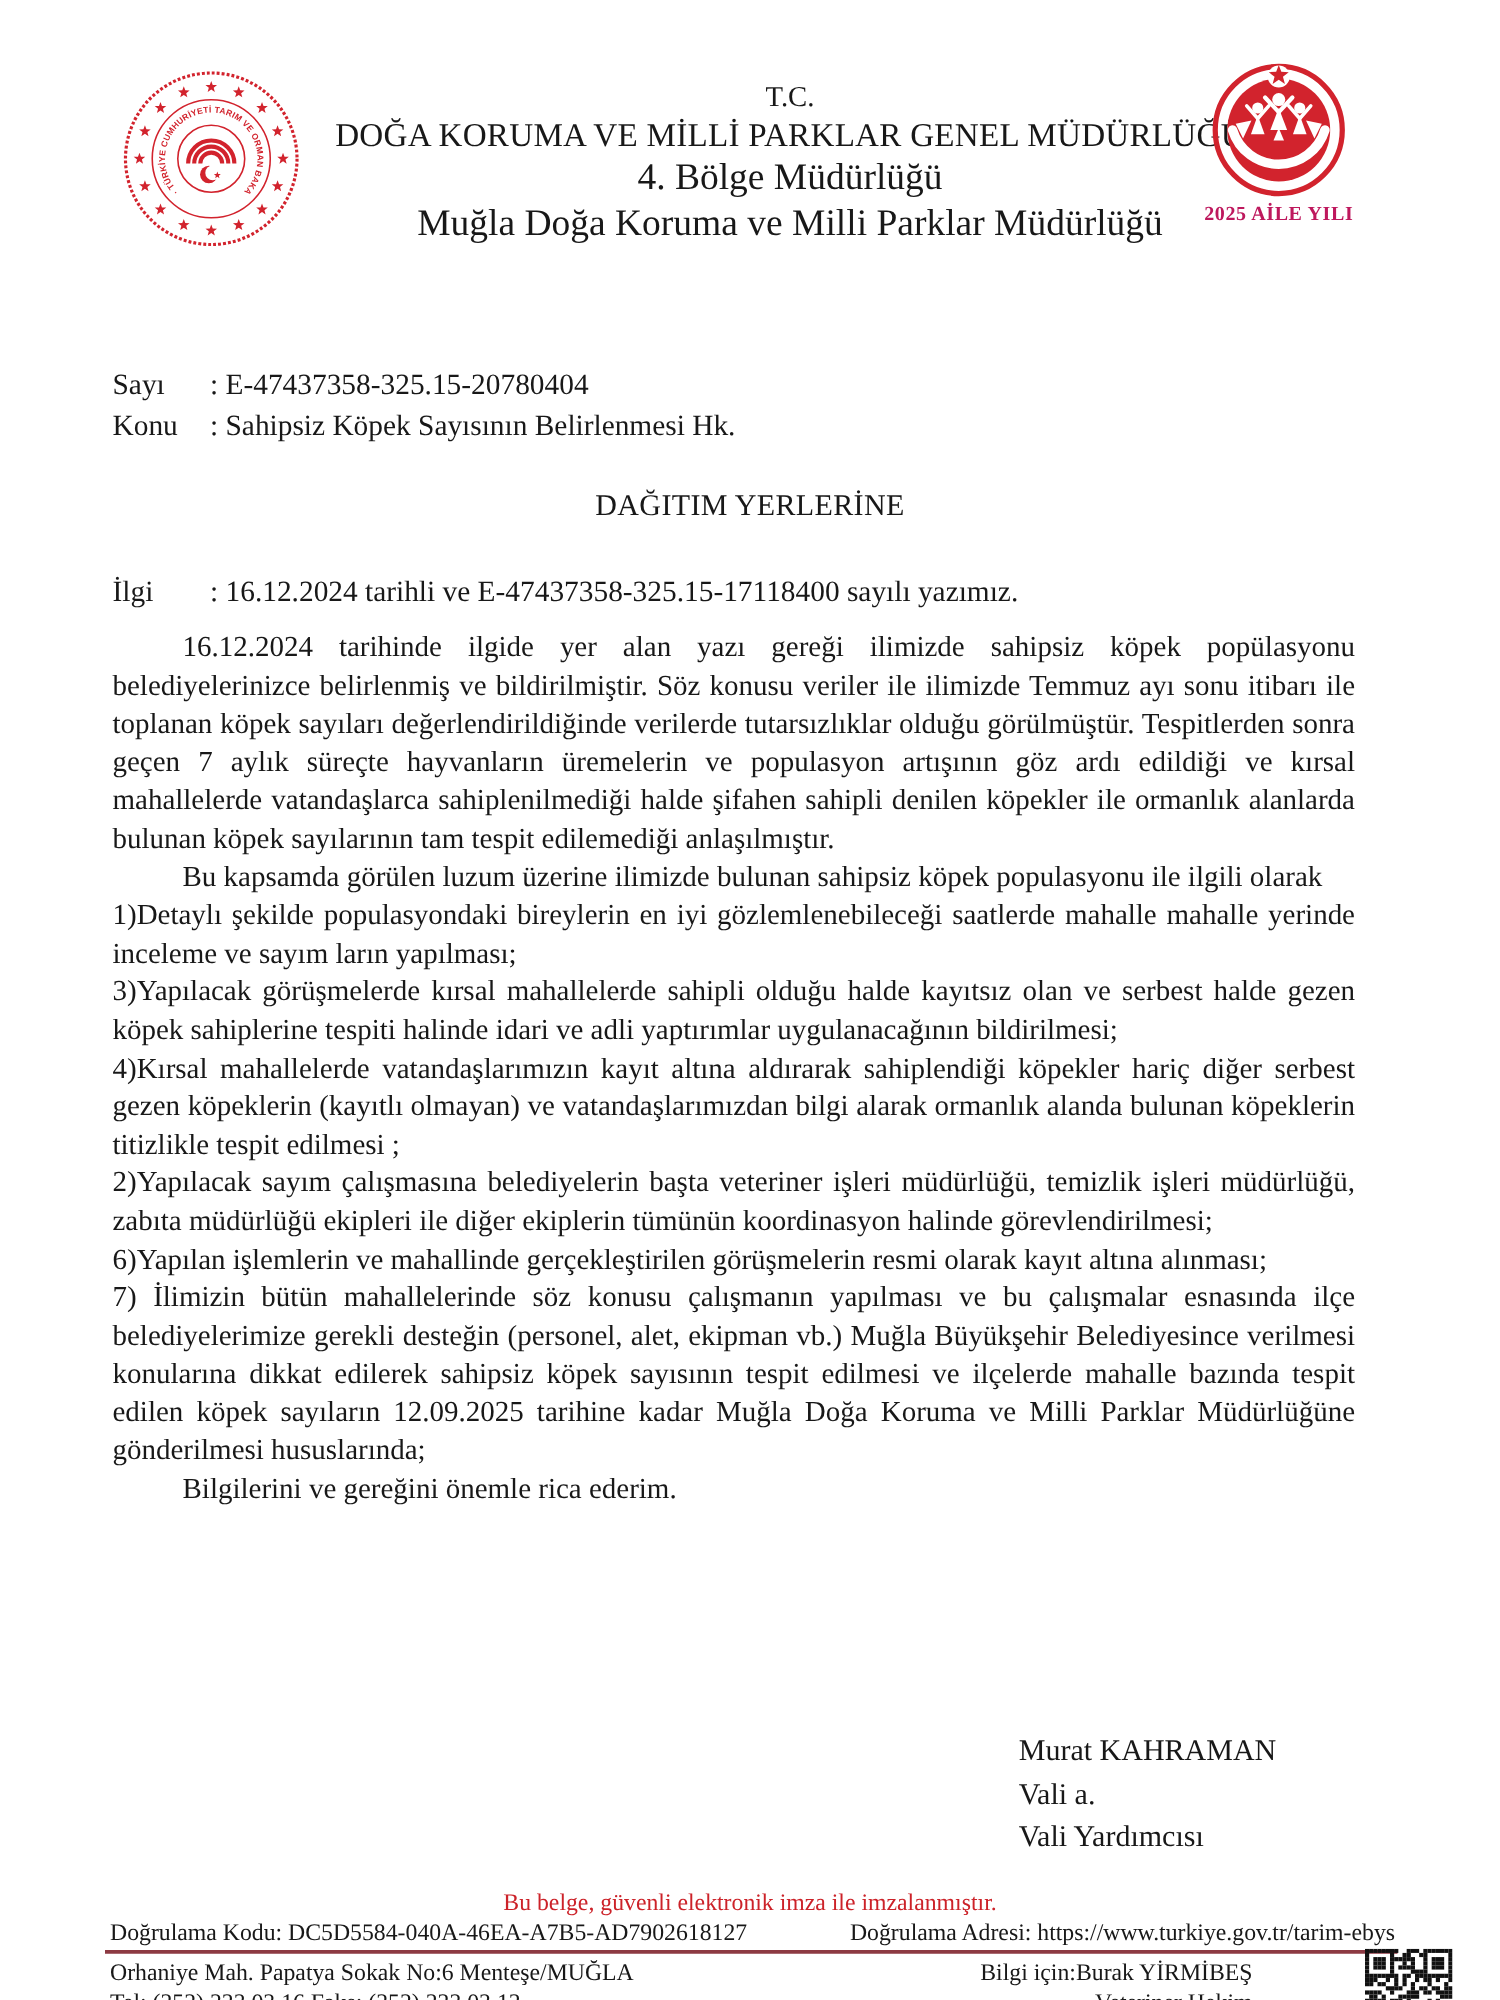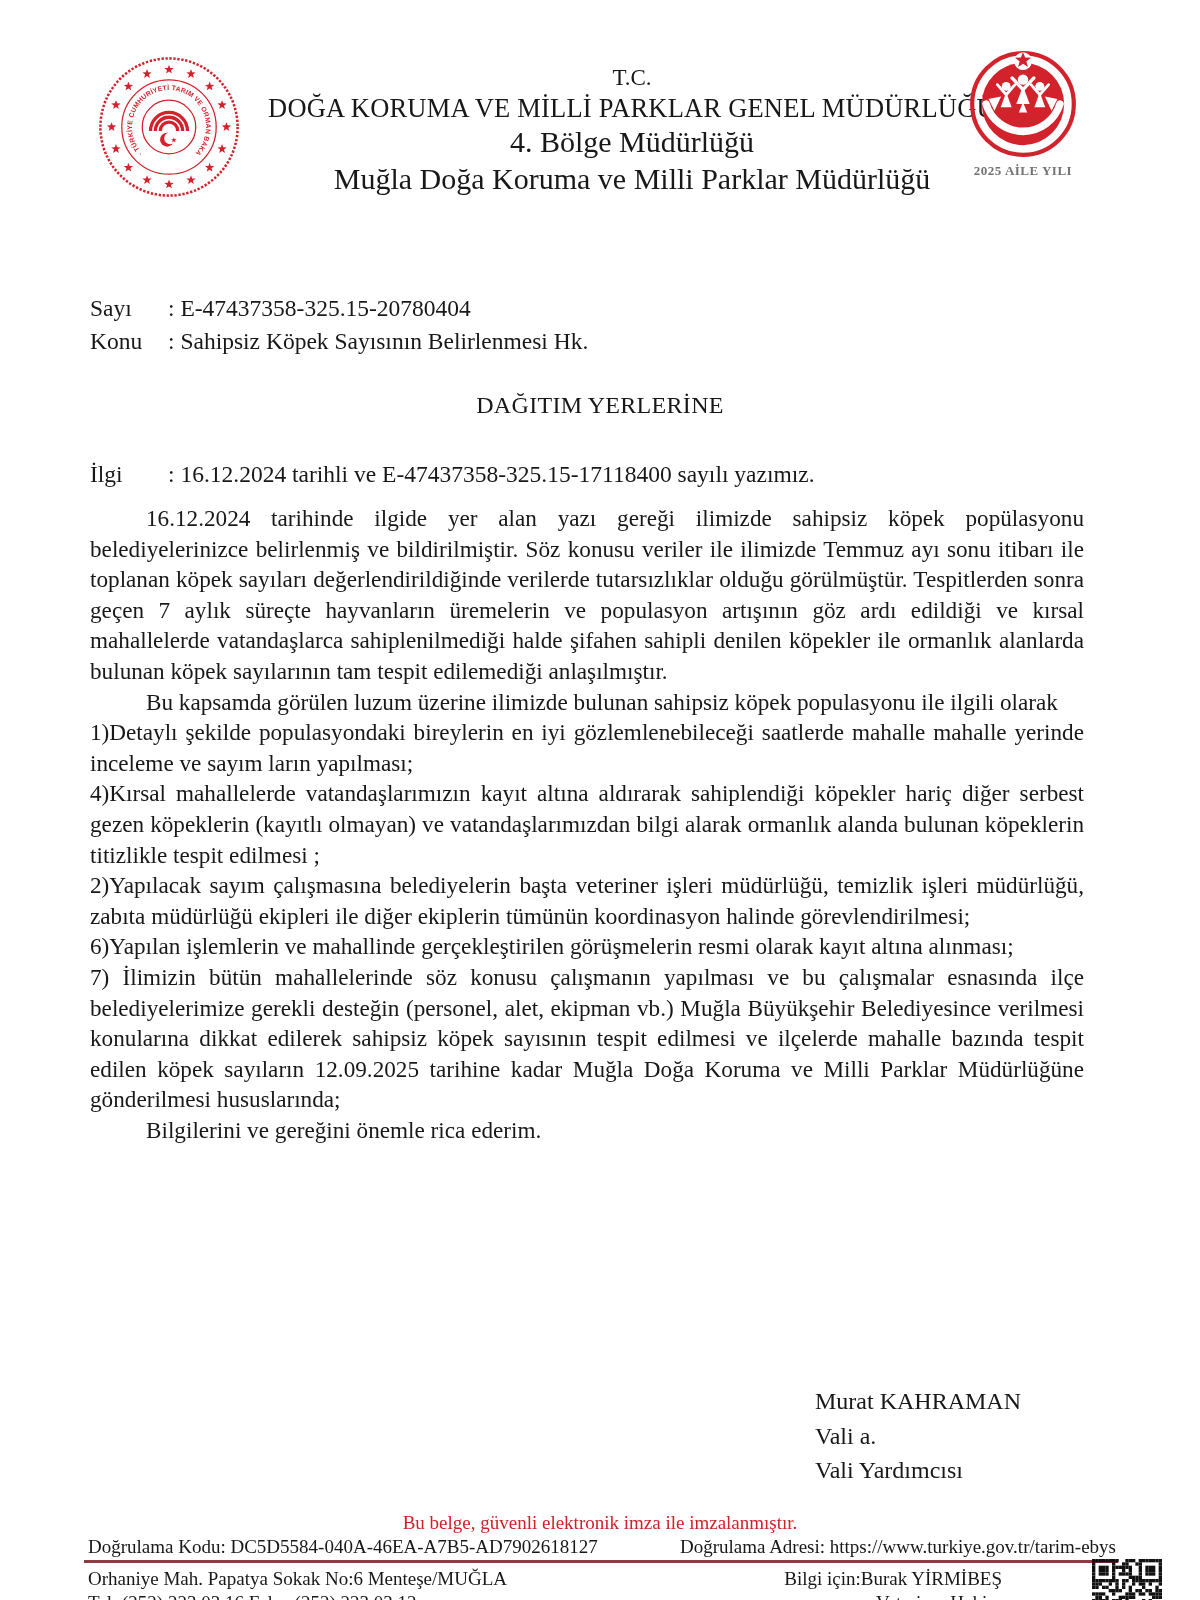--- a/index.html
+++ b/index.html
@@ -8,21 +8,21 @@
     margin:0 auto;font-family:"Liberation Serif",serif;color:#181818;
   }
   
   .head-text{position:absolute;top:64px;left:0;width:100%;text-align:center;line-height:1.22;margin-left:32px;}
   .tc{font-size:23px;}
   .title{font-size:26.5px;letter-spacing:.2px;}
   .sub{font-size:30px;}
   .logo-left{position:absolute;top:54px;left:96px;width:146px;height:146px;}
   .logo-right{position:absolute;top:50px;right:92px;width:170px;text-align:center;}
   .logo-right svg{width:126px;height:108px;display:block;margin:0 auto;}
-  .family-label{margin-top:5px;font-size:13px;font-weight:bold;color:#737373;letter-spacing:.5px;white-space:nowrap;}
+  .family-label{margin-top:5px;font-size:16px;font-weight:bold;color:#be185d;letter-spacing:.5px;white-space:nowrap;}
   
   .meta{position:absolute;left:90px;font-size:23.5px;}
   .meta-sayi{top:292px;}
   .meta-row{display:flex;line-height:33px;}
   .meta-label{width:78px;flex:0 0 78px;}
   .meta-ilgi{top:458px;}
   .recipient{position:absolute;top:392px;left:0;width:100%;text-align:center;font-size:24px;letter-spacing:.3px;}
   
   .body{position:absolute;top:503px;left:90px;width:994px;font-size:23.2px;line-height:30.6px;text-align:justify;}
   .body p{margin:0;}
@@ -147,20 +147,21 @@
     <div class="meta-row">
       <span class="meta-label">İlgi</span>
       <span class="meta-value">: 16.12.2024 tarihli ve E-47437358-325.15-17118400 sayılı yazımız.</span>
     </div>
   </section>
 
   <main class="body">
     <p class="indent">16.12.2024 tarihinde ilgide yer alan yazı gereği ilimizde sahipsiz köpek popülasyonu belediyelerinizce belirlenmiş ve bildirilmiştir. Söz konusu veriler ile ilimizde Temmuz ayı sonu itibarı ile toplanan köpek sayıları değerlendirildiğinde verilerde tutarsızlıklar olduğu görülmüştür. Tespitlerden sonra geçen 7 aylık süreçte hayvanların üremelerin ve populasyon artışının göz ardı edildiği ve kırsal mahallelerde vatandaşlarca sahiplenilmediği halde şifahen sahipli denilen köpekler ile ormanlık alanlarda bulunan köpek sayılarının tam tespit edilemediği anlaşılmıştır.</p>
     <p class="indent">Bu kapsamda görülen luzum üzerine ilimizde bulunan sahipsiz köpek populasyonu ile ilgili olarak</p>
     <p>1)Detaylı şekilde populasyondaki bireylerin en iyi gözlemlenebileceği saatlerde mahalle mahalle yerinde inceleme ve sayım ların yapılması;</p>
+    <p>3)Yapılacak görüşmelerde kırsal mahallelerde sahipli olduğu halde kayıtsız olan ve serbest halde gezen köpek sahiplerine tespiti halinde idari ve adli yaptırımlar uygulanacağının bildirilmesi;</p>
     <p>4)Kırsal mahallelerde vatandaşlarımızın kayıt altına aldırarak sahiplendiği köpekler hariç diğer serbest gezen köpeklerin (kayıtlı olmayan) ve vatandaşlarımızdan bilgi alarak ormanlık alanda bulunan köpeklerin titizlikle tespit edilmesi ;</p>
     <p>2)Yapılacak sayım çalışmasına belediyelerin başta veteriner işleri müdürlüğü, temizlik işleri müdürlüğü, zabıta müdürlüğü ekipleri ile diğer ekiplerin tümünün koordinasyon halinde görevlendirilmesi;</p>
     <p>6)Yapılan işlemlerin ve mahallinde gerçekleştirilen görüşmelerin resmi olarak kayıt altına alınması;</p>
     <p>7) İlimizin bütün mahallelerinde söz konusu çalışmanın yapılması ve bu çalışmalar esnasında ilçe belediyelerimize gerekli desteğin (personel, alet, ekipman vb.) Muğla Büyükşehir Belediyesince verilmesi konularına dikkat edilerek sahipsiz köpek sayısının tespit edilmesi ve ilçelerde mahalle bazında tespit edilen köpek sayıların 12.09.2025 tarihine kadar Muğla Doğa Koruma ve Milli Parklar Müdürlüğüne gönderilmesi hususlarında;</p>
     <p class="indent">Bilgilerini ve gereğini önemle rica ederim.</p>
   </main>
 
   <div class="signature">
     <div>Murat KAHRAMAN</div>
     <div>Vali a.</div>

